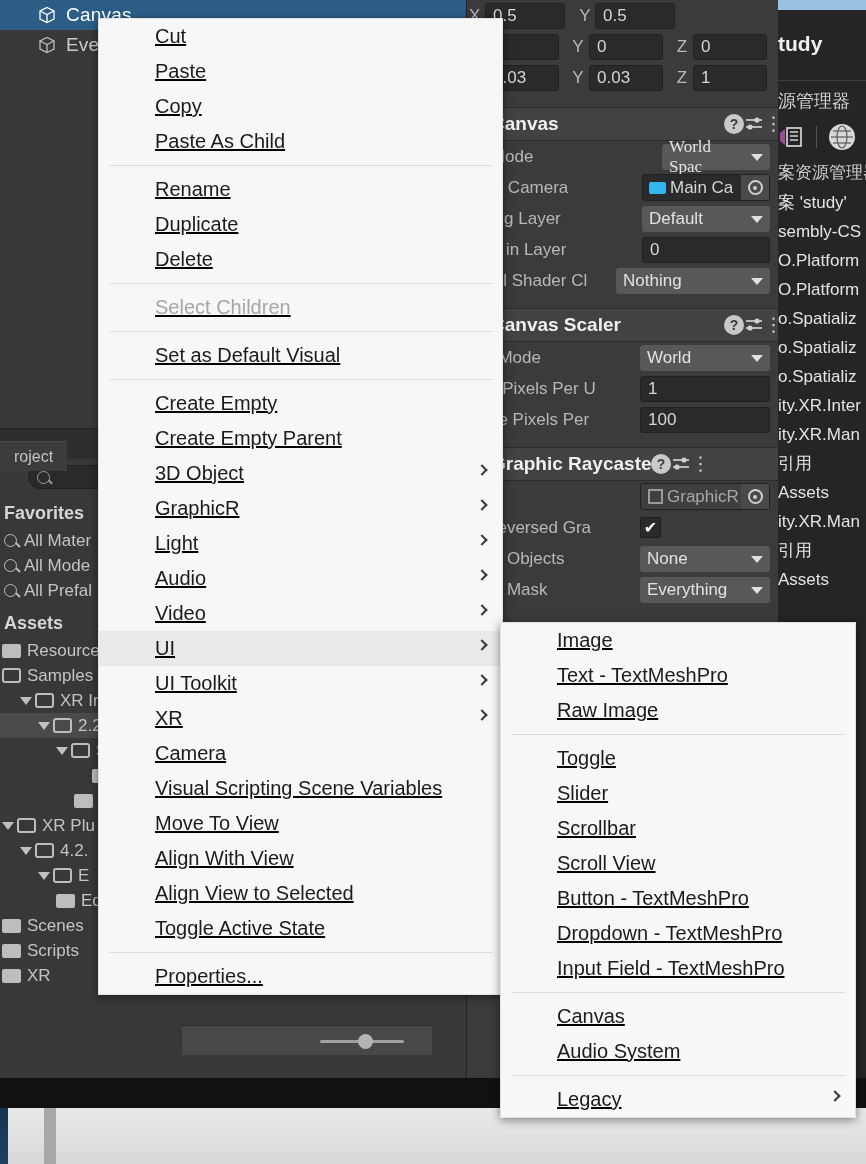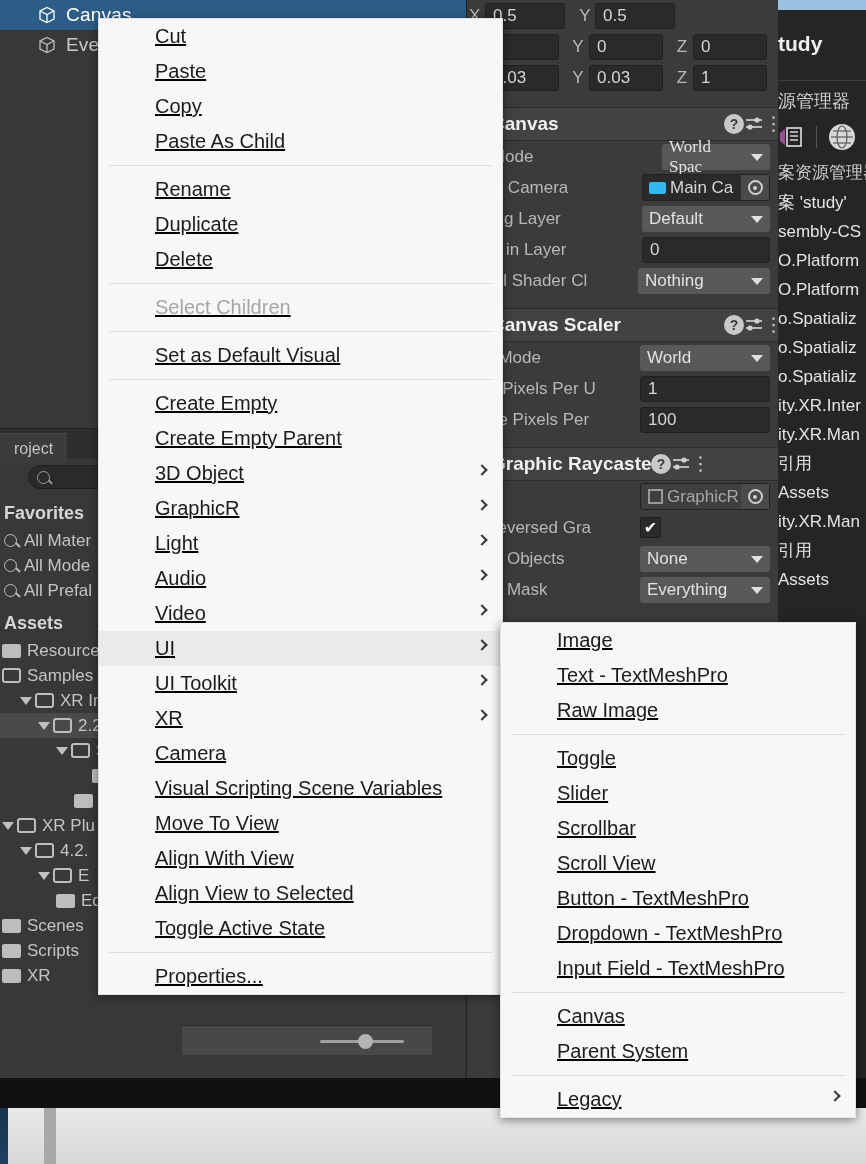--- a/index.html
+++ b/index.html
@@ -19,21 +19,21 @@
   .hier-row { position:relative; height:30px; display:flex; align-items:center; padding-left:34px; }
   .hier-row.selected { background:#2c5d87; }
   .hier-row .cube { position:absolute; left:38px; top:6px; width:18px; height:18px; }
   .hier-label { margin-left:32px; color:#c9c9c9; font-size:19px; letter-spacing:.2px; }
   .hier-row.selected .hier-label { color:#ffffff; }
 
   
   .project { position:absolute; left:0; top:428px; width:182px; height:640px; background:#383838;
              border-top:1px solid #232323; }
   .proj-tabbar { height:30px; background:#2e2e2e; position:relative; }
-  .proj-tab { position:absolute; left:0; top:4px; height:30px; padding:0 14px; display:flex;
+  .proj-tab { position:absolute; left:0; top:12px; height:30px; padding:0 14px; display:flex;
               align-items:center; background:#3c3c3c; color:#c4c4c4; font-size:16px;
               border-top:1px solid #4a4a4a; }
   .proj-search { margin:6px 8px 4px 28px; height:24px; background:#2a2a2a; border:1px solid #202020;
                  border-radius:12px; display:flex; align-items:center; padding-left:8px; }
   .proj-search .mag { width:13px; height:13px; border:1.6px solid #9a9a9a; border-radius:50%;
                       position:relative; }
   .proj-search .mag:after { content:""; position:absolute; width:5px; height:1.6px; background:#9a9a9a;
                             right:-4px; bottom:0px; transform:rotate(45deg); }
   .proj-section { color:#d6d6d6; font-size:18px; font-weight:bold; padding:10px 0 4px 4px; }
   .proj-item { display:flex; align-items:center; height:25px; color:#c4c4c4; font-size:17px;
@@ -348,21 +348,21 @@
       </div>
     </div>
     <div class="insp-row">
       <span class="insp-lbl" style="flex:1;padding-left:4px;">rder in Layer</span>
       <div class="fld" style="width:128px;">
         <span>0</span>
       </div>
     </div>
     <div class="insp-row">
       <span class="insp-lbl" style="flex:1;padding-left:4px;">ional Shader Cl</span>
-      <div class="pop" style="width:132px;padding-right:7px;">
+      <div class="pop" style="width:154px;padding-right:7px;">
         <span>Nothing</span>
         <span class="caret"></span>
       </div>
     </div>
 
     <div style="height:12px;"></div>
 
     <div class="comp-head">
       <span class="foldout"></span>
       <span class="comp-title" style="flex:1;">Canvas Scaler</span>
@@ -622,21 +622,21 @@
         <span>Dropdown - TextMeshPro</span>
       </div>
       <div class="menu-item">
         <span>Input Field - TextMeshPro</span>
       </div>
       <div class="menu-sep"></div>
       <div class="menu-item">
         <span>Canvas</span>
       </div>
       <div class="menu-item">
-        <span>Parent System</span>
+        <span>Audio System</span>
       </div>
       <div class="menu-sep"></div>
       <div class="menu-item">
         <span>Legacy</span>
         <span class="arrow"></span>
       </div>
     </div>
 
 </div>
 

